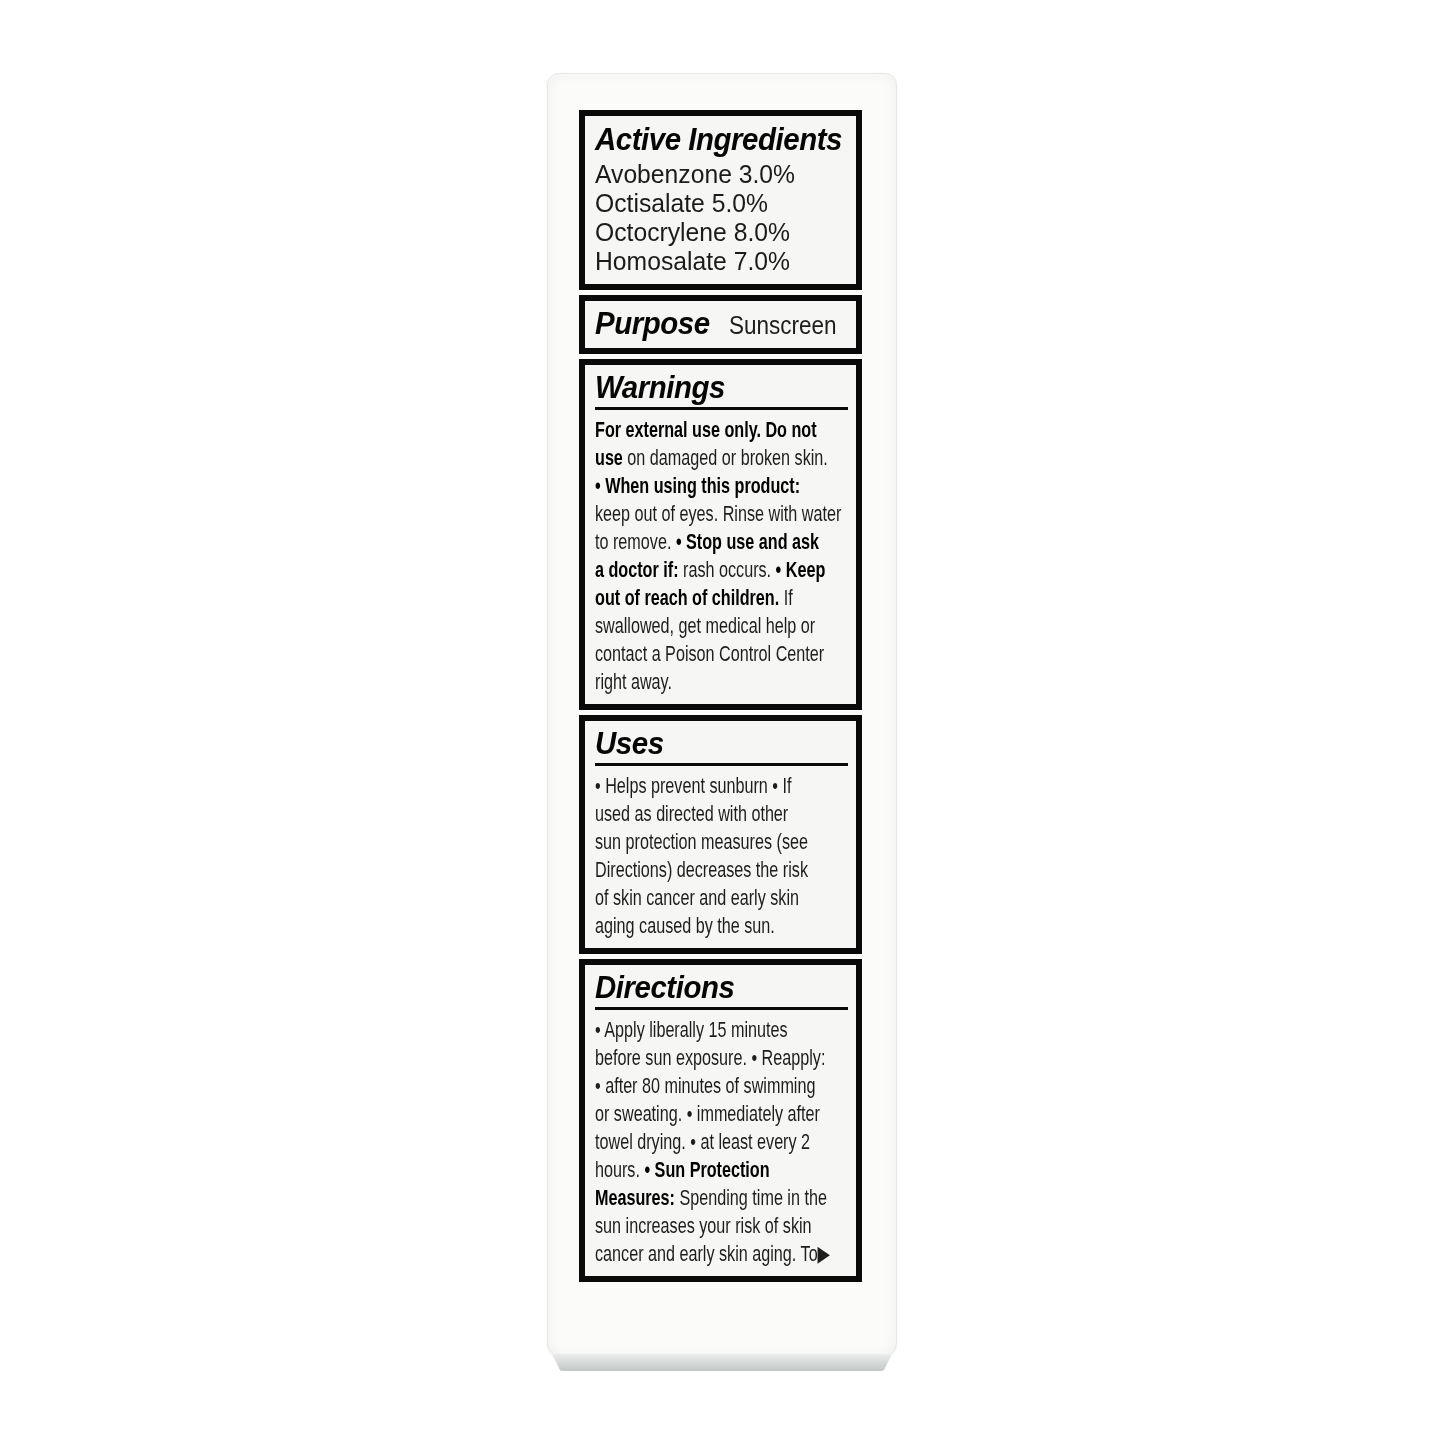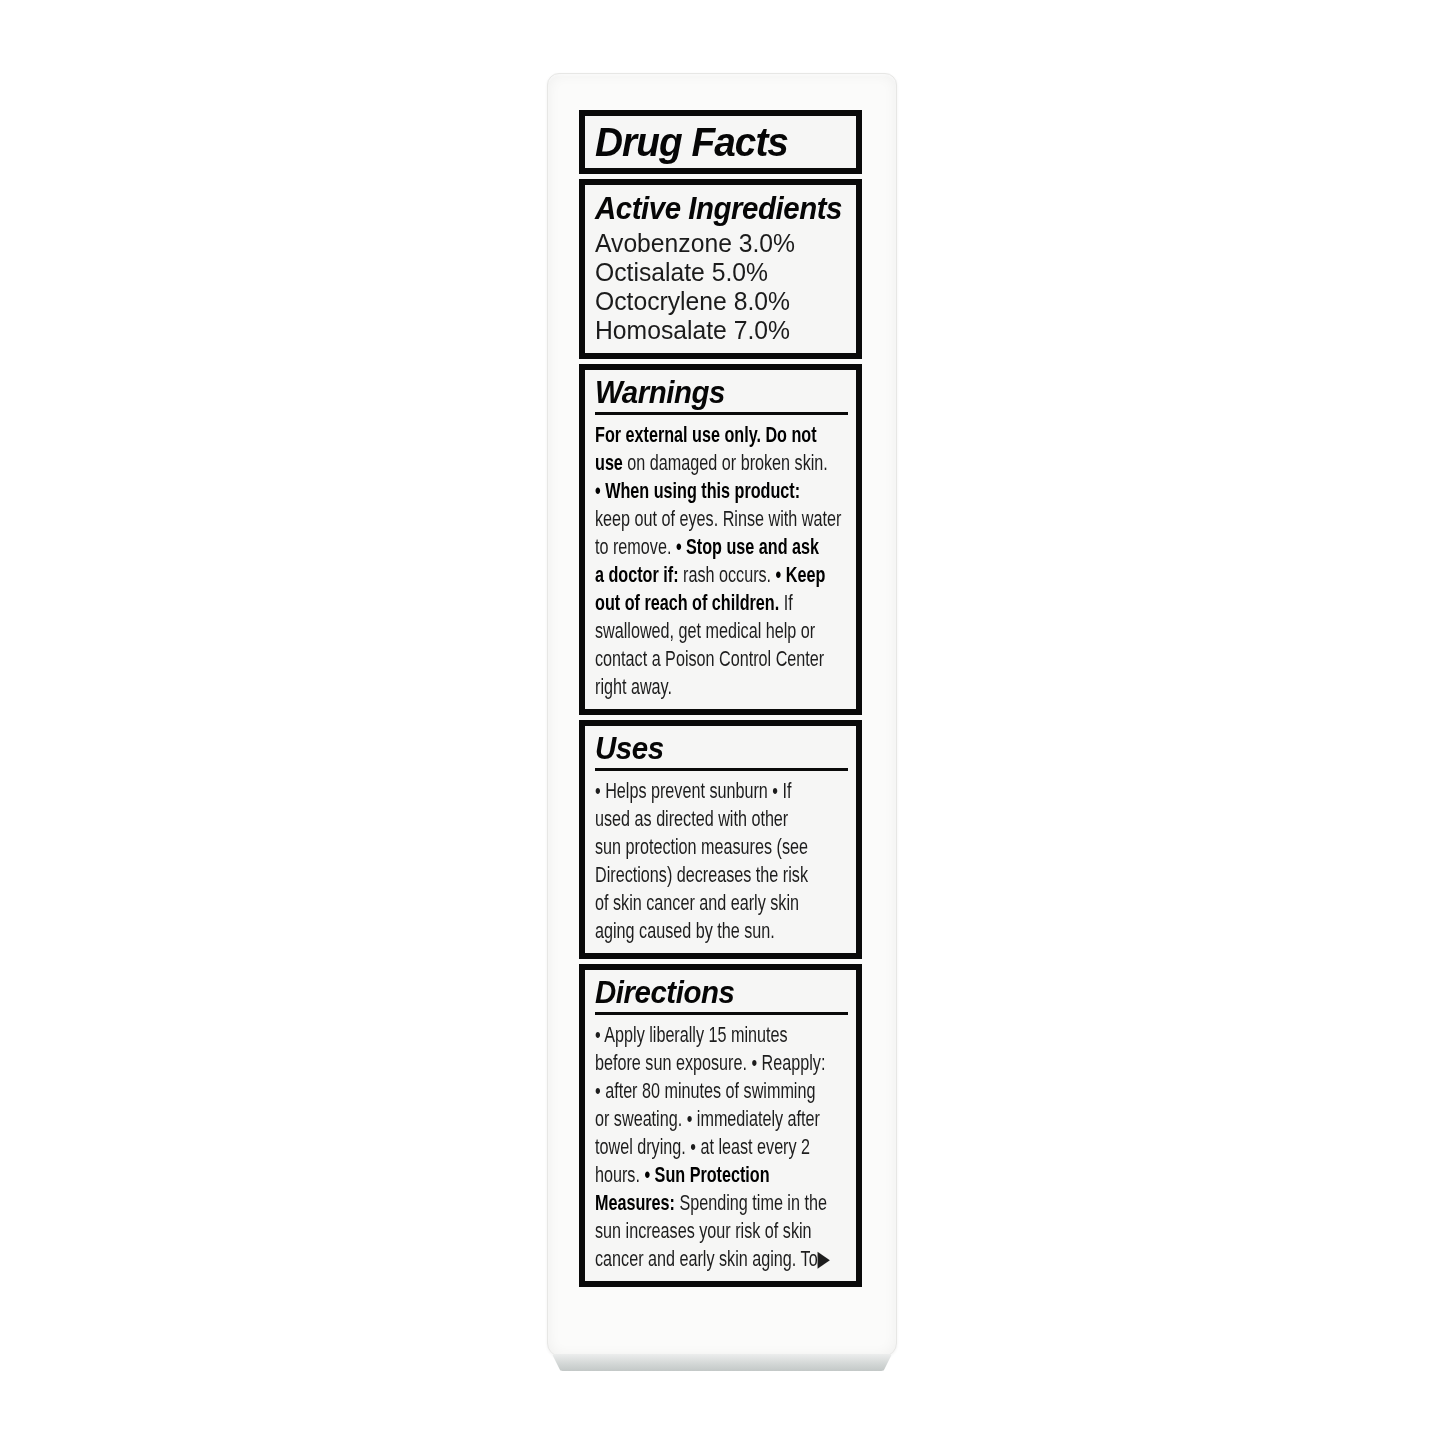--- a/index.html
+++ b/index.html
@@ -40,32 +40,35 @@
                transform:scaleX(0.9);transform-origin:0 50%;}
 </style>
 </head>
 <body>
 
 <div class="canvas">
   <div class="package">
 
     <div class="label-col">
 
-      <div class="box box-title">
-        <div class="h-main">Drug Facts</div>
-      </div>
 
       <div class="box">
         <span class="h-sec h-active">Active Ingredients</span>
         <div class="ingredients">Avobenzone 3.0%
 Octisalate 5.0%
 Octocrylene 8.0%
 Homosalate 7.0%</div>
       </div>
 
+      <div class="box">
+        <div class="purpose-row">
+          <span class="h-sec">Purpose</span>
+          <span class="purpose-val">Sunscreen</span>
+        </div>
+      </div>
 
       <div class="box">
         <span class="h-sec">Warnings</span>
         <div class="rule"></div>
         <div class="body-txt"><span class="b">For external use only. Do not
 use</span><span> on damaged or broken skin.
 </span><span class="b">• When using this product:</span><span>
 keep out of eyes. Rinse with water
 to remove. </span><span class="b">• Stop use and ask
 a doctor if:</span><span> rash occurs. </span><span class="b">• Keep

